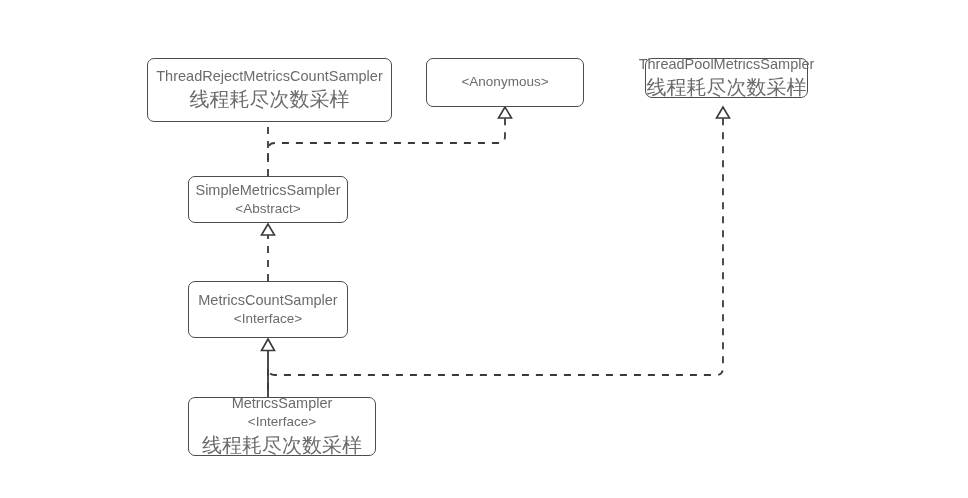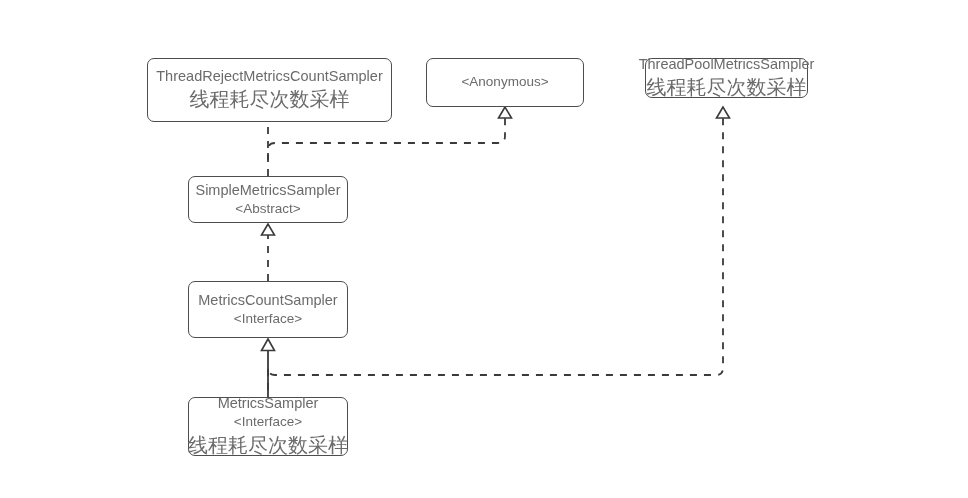--- a/index.html
+++ b/index.html
@@ -95,19 +95,19 @@
   <div class="node" style="left:188px; top:176px; width:160px; height:47px;">
     <span class="line line-title">SimpleMetricsSampler</span>
     <span class="line line-stereo">&lt;Abstract&gt;</span>
   </div>
 
   <div class="node" style="left:188px; top:281px; width:160px; height:57px;align-items:center;">
     <span class="line line-title">MetricsCountSampler</span>
     <span class="line line-stereo">&lt;Interface&gt;</span>
   </div>
 
-  <div class="node" style="left:188px; top:397px; width:160px; height:59px;">
+  <div class="node" style="left:188px; top:397px; width:188px; height:59px;">
     <span class="line line-title">MetricsSampler</span>
     <span class="line line-stereo">&lt;Interface&gt;</span>
     <span class="line line-cn">线程耗尽次数采样</span>
   </div>
 
 </div>
 
 </body></html>

